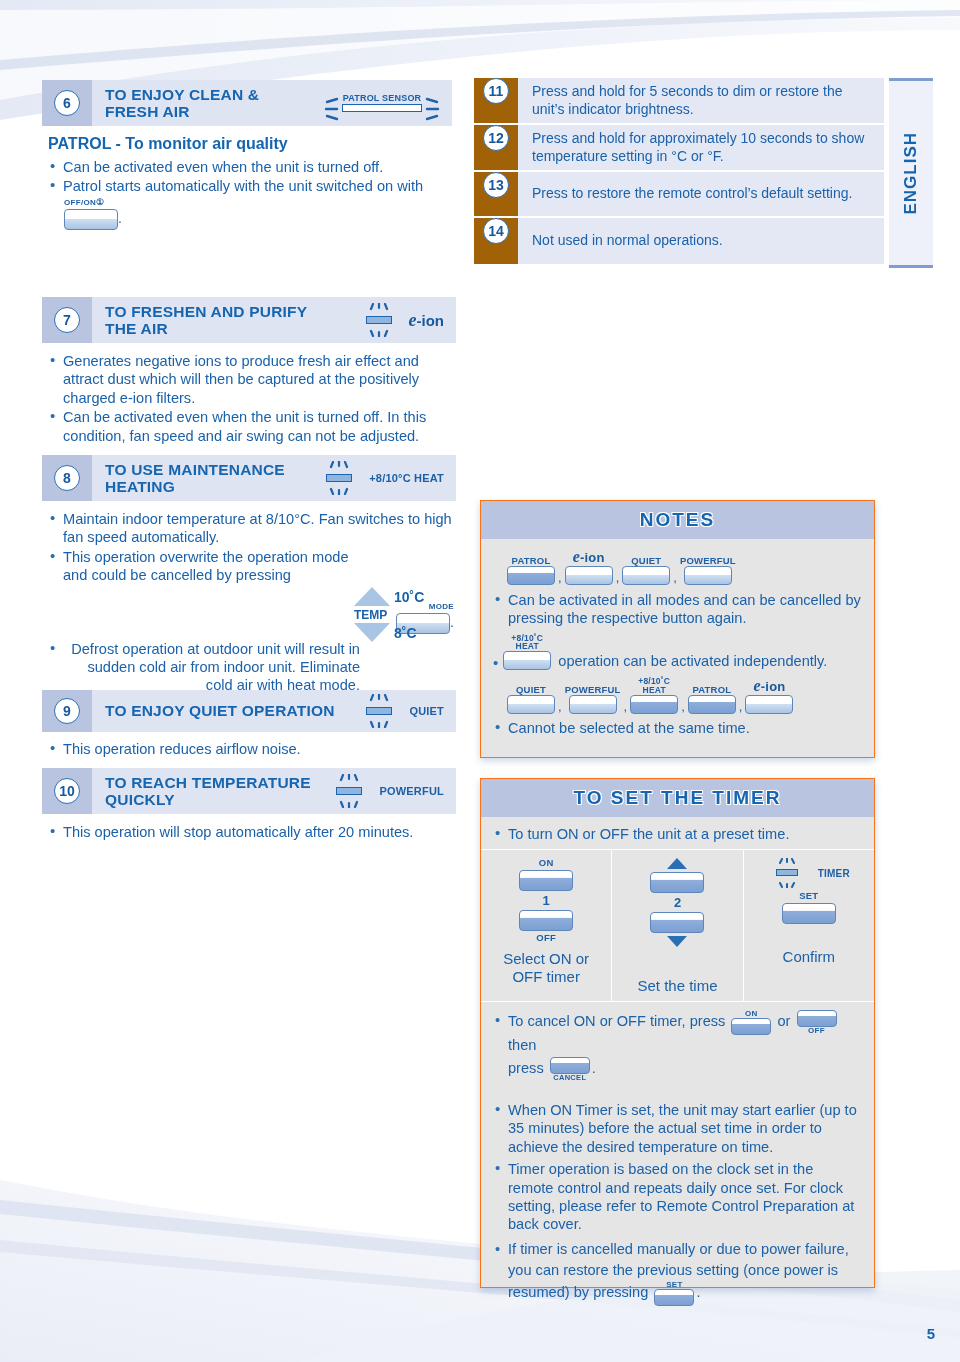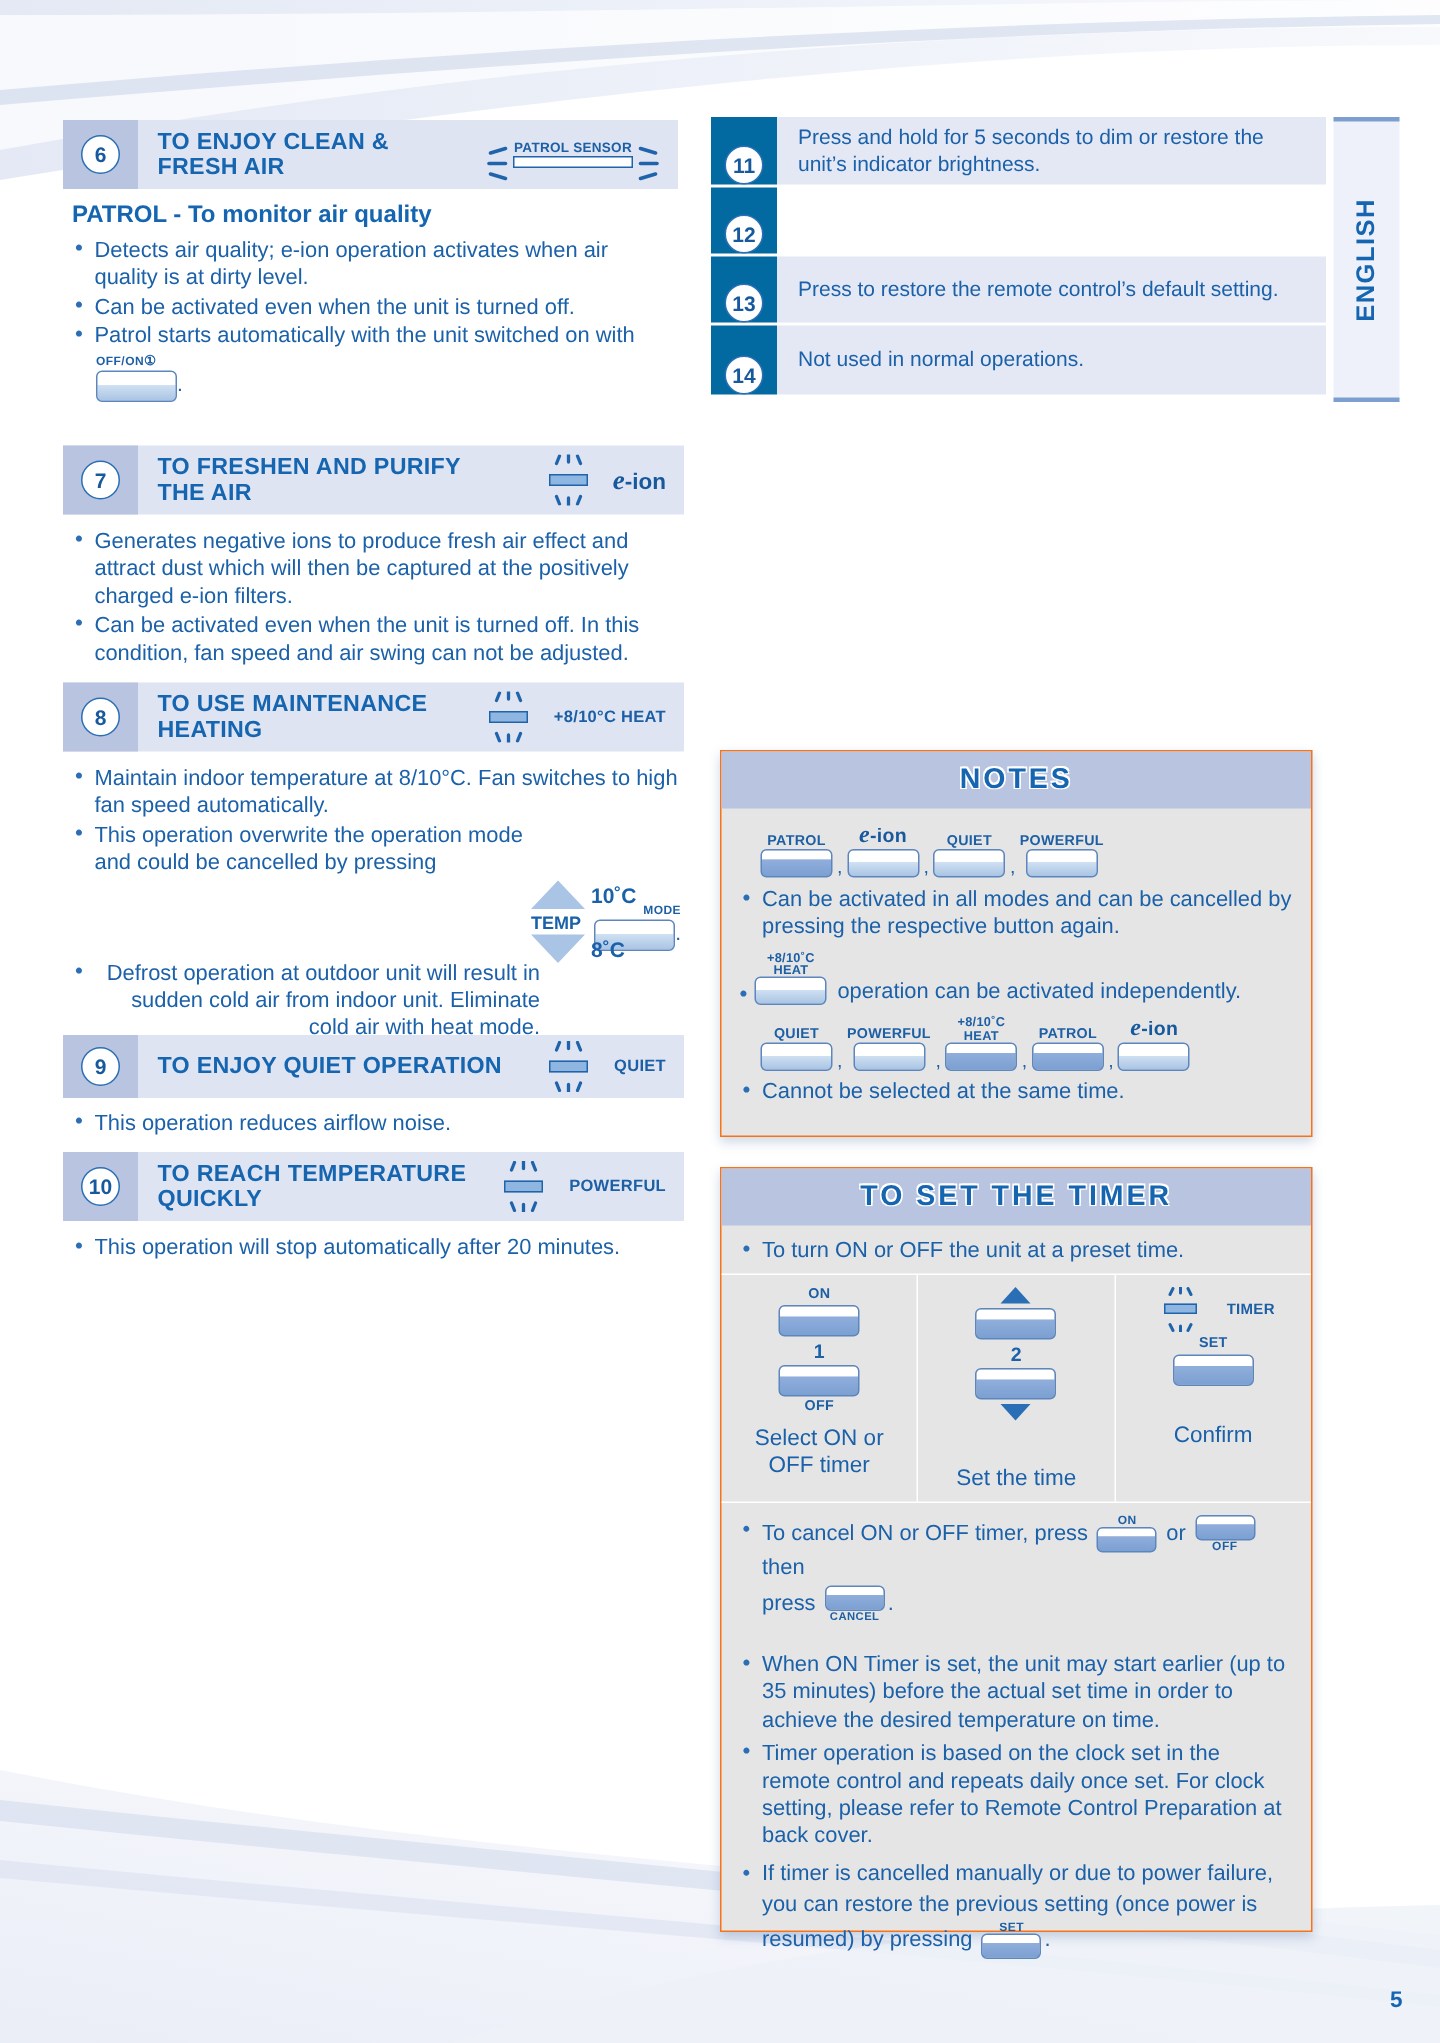--- a/index.html
+++ b/index.html
@@ -99,22 +99,22 @@
   .eion { font-size:15px; font-weight:bold; color:#17599c; white-space:nowrap; }
   .eion em { font-family:"Liberation Serif", serif; font-style:italic; font-size:18px; }
 
   
   .rowlist { position:absolute; left:474px; top:78px; width:410px; }
   .numrow {
     display:flex; align-items:stretch; min-height:46px;
     border-bottom:2px solid #ffffff;
   }
   .numrow .numcell {
-    width:44px; flex:0 0 44px; background:#0369a1;
-    display:flex; align-items:flex-end; justify-content:center;
+    width:44px; flex:0 0 44px; background:#a16207;
+    display:flex; align-items:flex-start; justify-content:center;
   }
   .numrow .txtcell {
     flex:1 1 auto; background:#e3e8f4; display:flex; align-items:center;
     padding:5px 10px 5px 14px; font-size:14px; line-height:1.25; color:#1b61a9;
   }
 
   
   .engtab {
     position:absolute; left:889px; top:78px; width:44px; height:190px;
     border-top:3px solid #7d9fd0; border-bottom:3px solid #7d9fd0;
@@ -209,21 +209,20 @@
                 <line x1="114" y1="12" x2="103" y2="12"></line>
                 <line x1="113" y1="19" x2="103" y2="22"></line>
             </g>
           </svg>
         </div>
       </div>
     </div>
     <div style="padding:9px 2px 0 6px;">
       <div style="font-weight:bold;font-size:16px;color:#1565b0;margin-bottom:5px;">PATROL - To monitor air quality</div>
       <ul class="bl">
-        <li>Detects air quality; e-ion operation activates when air quality is at dirty level.</li>
         <li>Can be activated even when the unit is turned off.</li>
         <li><span>Patrol starts automatically with the unit switched on with</span></li>
       </ul>
       <div style="margin-left:16px;margin-top:2px;">
         <div class="tiny-cap2"><span>OFF/ON</span><span style="font-size:9px;">①</span></div>
         <span class="btn lg" style="margin-top:2px;"></span><span style="font-size:14px;color:#1b61a9;">.</span>
       </div>
     </div>
   </div>
 
@@ -389,20 +388,21 @@
     <div class="numrow">
       <div class="numcell">
           <div class="circnum">11</div>
         </div>
       <div class="txtcell">Press and hold for 5 seconds to dim or restore the unit’s indicator brightness.</div>
     </div>
     <div class="numrow">
       <div class="numcell">
           <div class="circnum">12</div>
         </div>
+      <div class="txtcell">Press and hold for approximately 10 seconds to show temperature setting in °C or °F.</div>
     </div>
     <div class="numrow">
       <div class="numcell">
           <div class="circnum">13</div>
         </div>
       <div class="txtcell">Press to restore the remote control’s default setting.</div>
     </div>
     <div class="numrow" style="border-bottom:none;">
       <div class="numcell">
           <div class="circnum">14</div>

